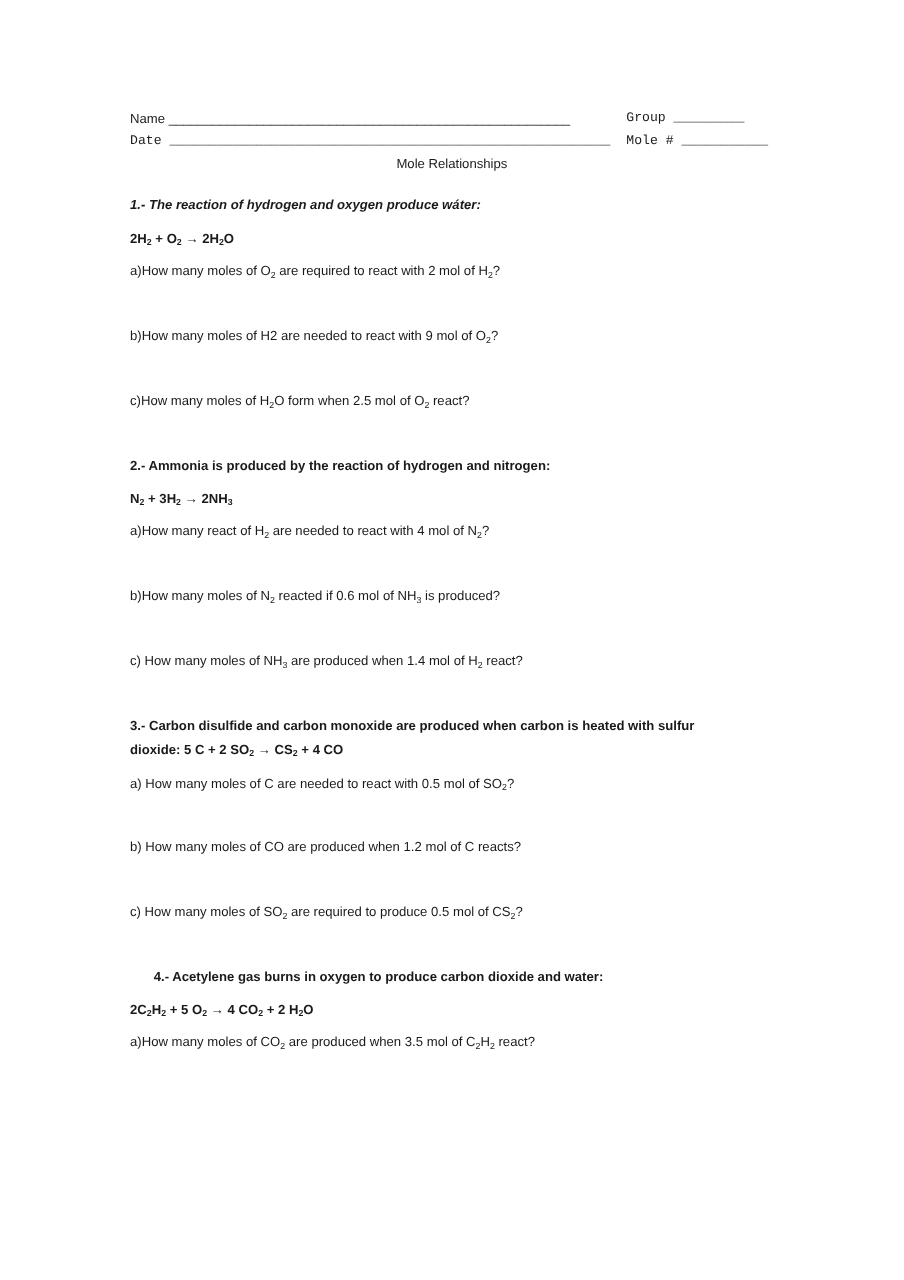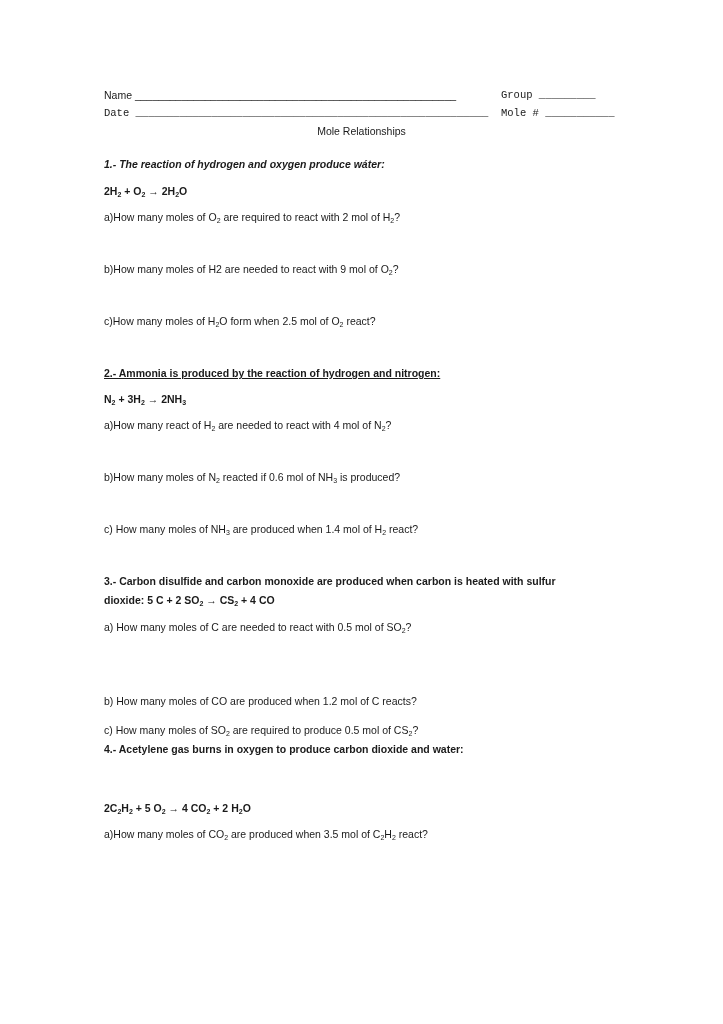--- a/index.html
+++ b/index.html
@@ -32,27 +32,27 @@
   <span>___________</span>
 </div>
 <div class="line center" style="top:124px;">Mole Relationships</div>
 
 <div class="line bold" style="top:157px;font-style:italic;">1.- The reaction of hydrogen and oxygen produce wáter:</div>
 <div class="line bold" style="top:184px;"><span>2H</span><sub>2</sub><span> + O</span><sub>2</sub><span class="arrow"> → </span><span>2H</span><sub>2</sub><span>O</span></div>
 <div class="line" style="top:210px;"><span>a)How many moles of O</span><sub>2</sub><span> are required to react with 2 mol of H</span><sub>2</sub><span>?</span></div>
 <div class="line" style="top:262px;"><span>b)How many moles of H2 are needed to react with 9 mol of O</span><sub>2</sub><span>?</span></div>
 <div class="line" style="top:314px;"><span>c)How many moles of H</span><sub>2</sub><span>O form when 2.5 mol of O</span><sub>2</sub><span> react?</span></div>
 
-<div class="line bold" style="top:366px;text-decoration:underline;">2.- Ammonia is produced by the reaction of hydrogen and nitrogen:</div>
+<div class="line bold" style="top:366px;">2.- Ammonia is produced by the reaction of hydrogen and nitrogen:</div>
 <div class="line bold" style="top:392px;"><span>N</span><sub>2</sub><span> + 3H</span><sub>2</sub><span class="arrow"> → </span><span>2NH</span><sub>3</sub></div>
 <div class="line" style="top:418px;"><span>a)How many react of H</span><sub>2</sub><span> are needed to react with 4 mol of N</span><sub>2</sub><span>?</span></div>
 <div class="line" style="top:470px;"><span>b)How many moles of N</span><sub>2</sub><span> reacted if 0.6 mol of NH</span><sub>3</sub><span> is produced?</span></div>
 <div class="line" style="top:522px;"><span>c) How many moles of NH</span><sub>3</sub><span> are produced when 1.4 mol of H</span><sub>2</sub><span> react?</span></div>
 
 <div class="line bold" style="top:574px;">3.- Carbon disulfide and carbon monoxide are produced when carbon is heated with sulfur</div>
 <div class="line bold" style="top:593px;"><span>dioxide:  5 C  +  2 SO</span><sub>2</sub><span class="arrow">  →  </span><span>CS</span><sub>2</sub><span>  +  4 CO</span></div>
 <div class="line" style="top:620px;"><span>a) How many moles of C are needed to react with 0.5 mol of SO</span><sub>2</sub><span>?</span></div>
-<div class="line" style="top:671px;margin-top:23px;"><span>b) How many moles of CO are produced when 1.2 mol of C reacts?</span></div>
+<div class="line" style="top:671px;"><span>b) How many moles of CO are produced when 1.2 mol of C reacts?</span></div>
 <div class="line" style="top:723px;"><span>c) How many moles of SO</span><sub>2</sub><span> are required to produce 0.5 mol of CS</span><sub>2</sub><span>?</span></div>
 
-<div class="line bold" style="top:742px;">4.- Acetylene gas burns in oxygen to produce carbon dioxide and water:</div>
+<div class="line bold" style="top:775px;margin-left:19px;">4.- Acetylene gas burns in oxygen to produce carbon dioxide and water:</div>
 <div class="line bold" style="top:801px;"><span>2C</span><sub>2</sub><span>H</span><sub>2</sub><span> + 5 O</span><sub>2</sub><span class="arrow"> → </span><span>4 CO</span><sub>2</sub><span> + 2 H</span><sub>2</sub><span>O</span></div>
 <div class="line" style="top:827px;"><span>a)How many moles of CO</span><sub>2</sub><span> are produced when 3.5 mol of C</span><sub>2</sub><span>H</span><sub>2</sub><span> react?</span></div>
 
 </body></html>

